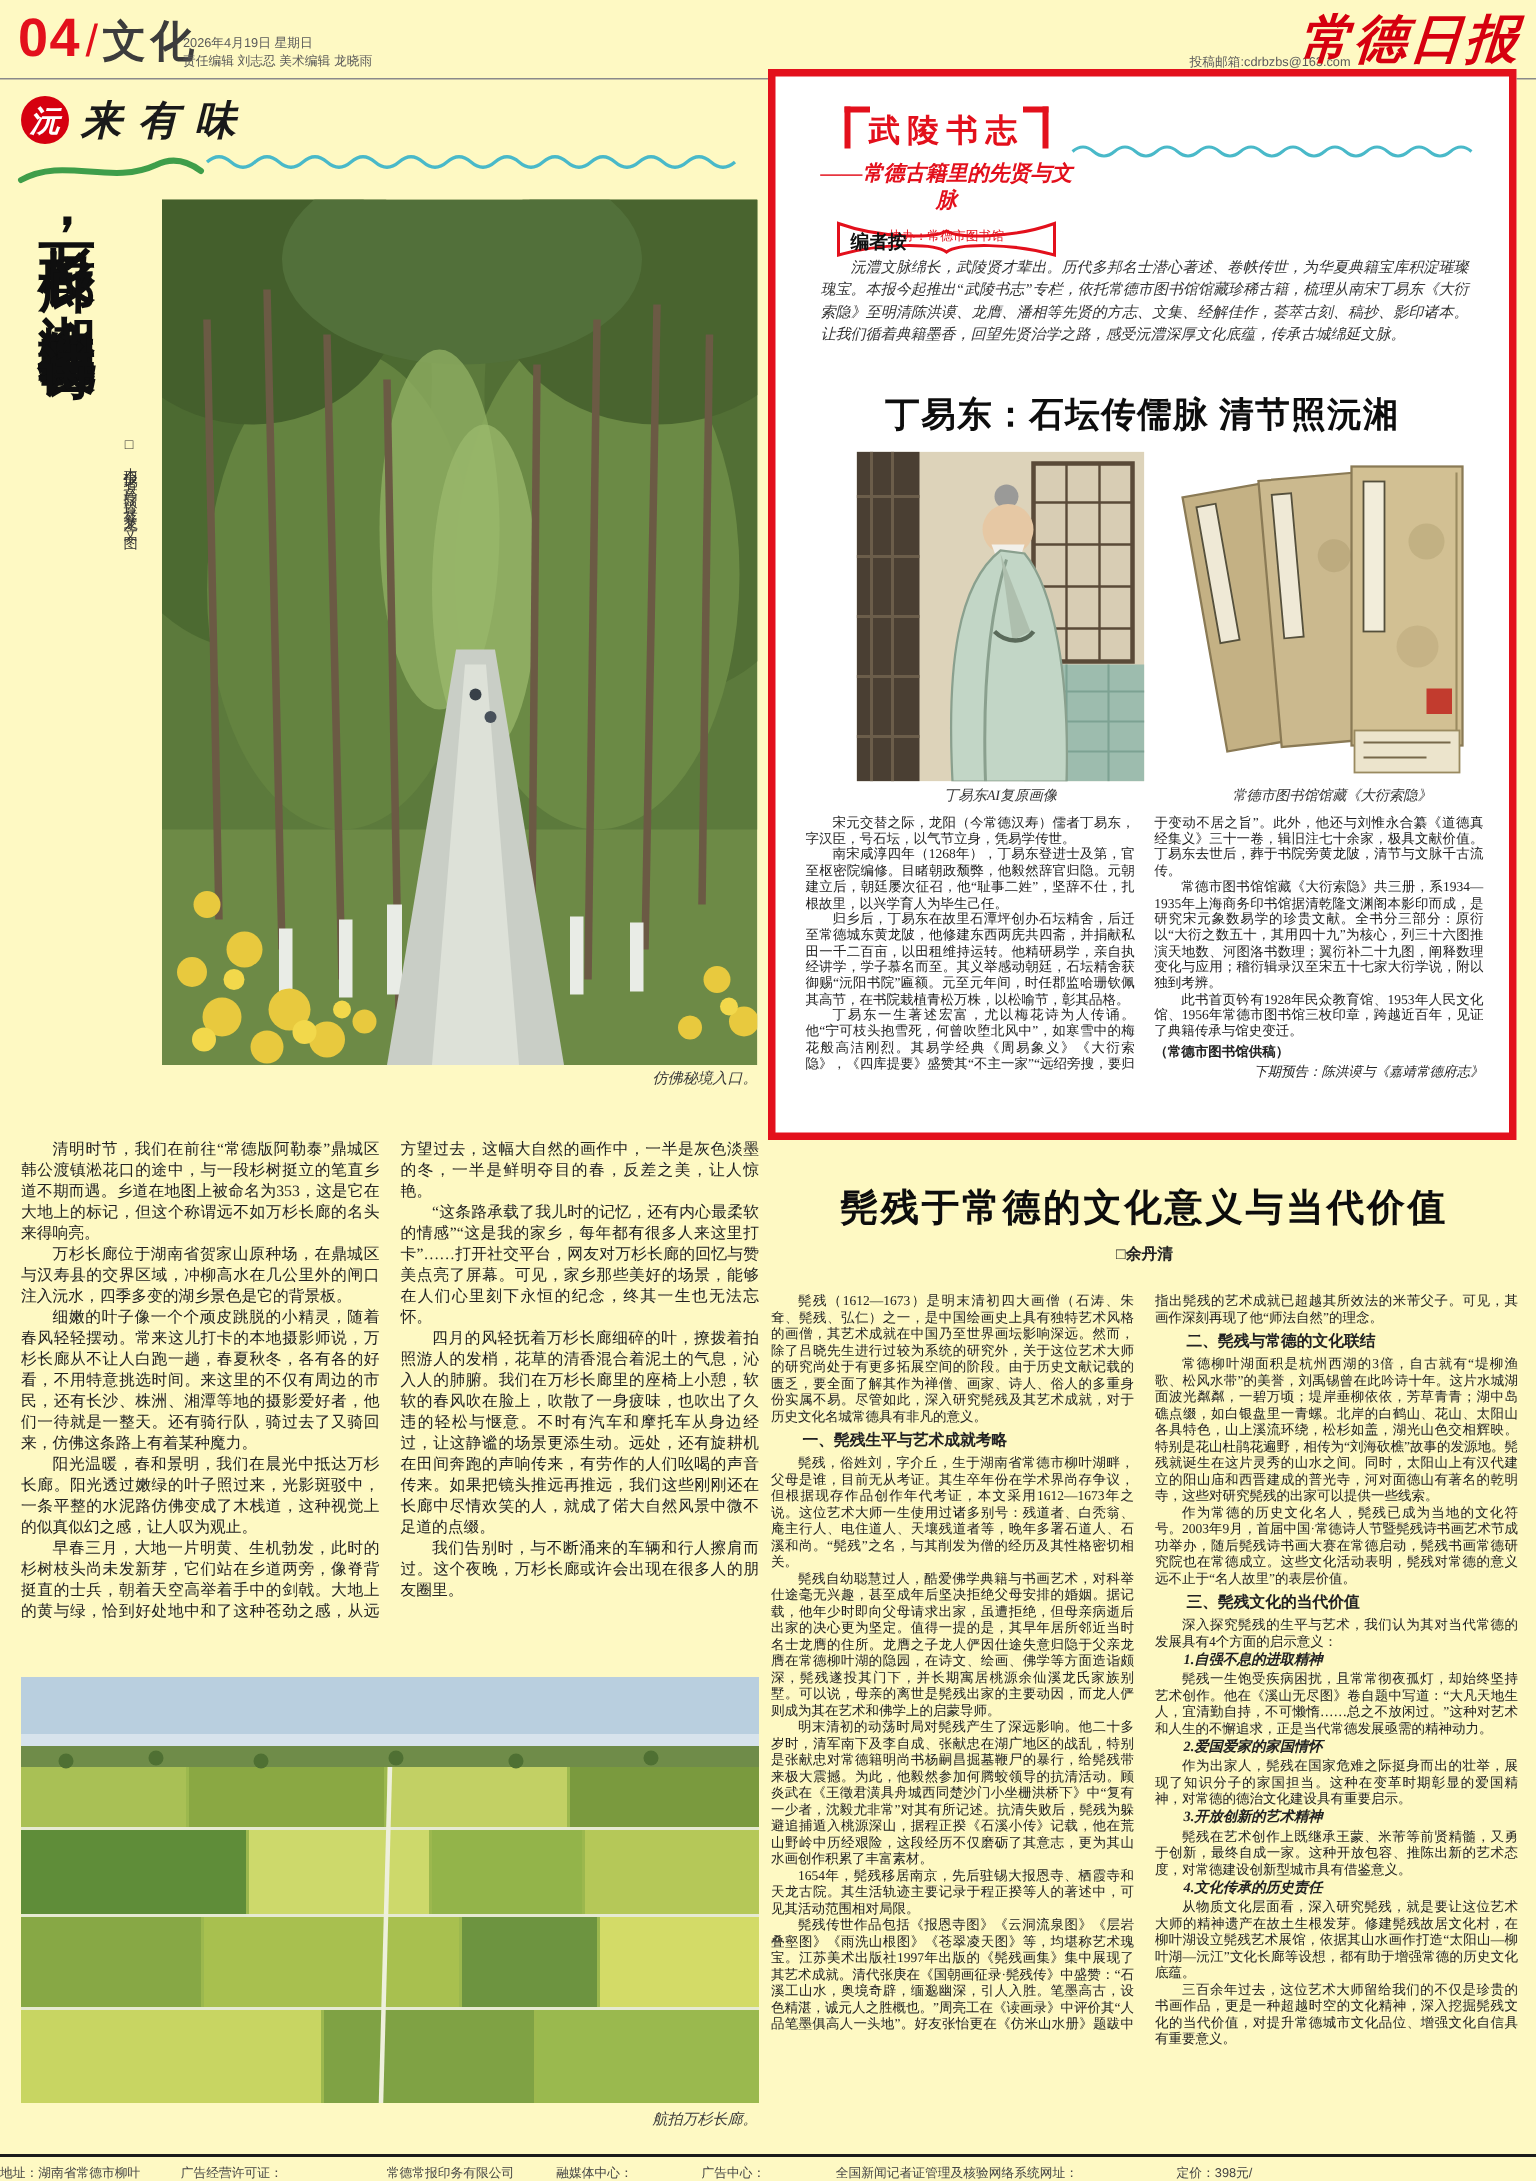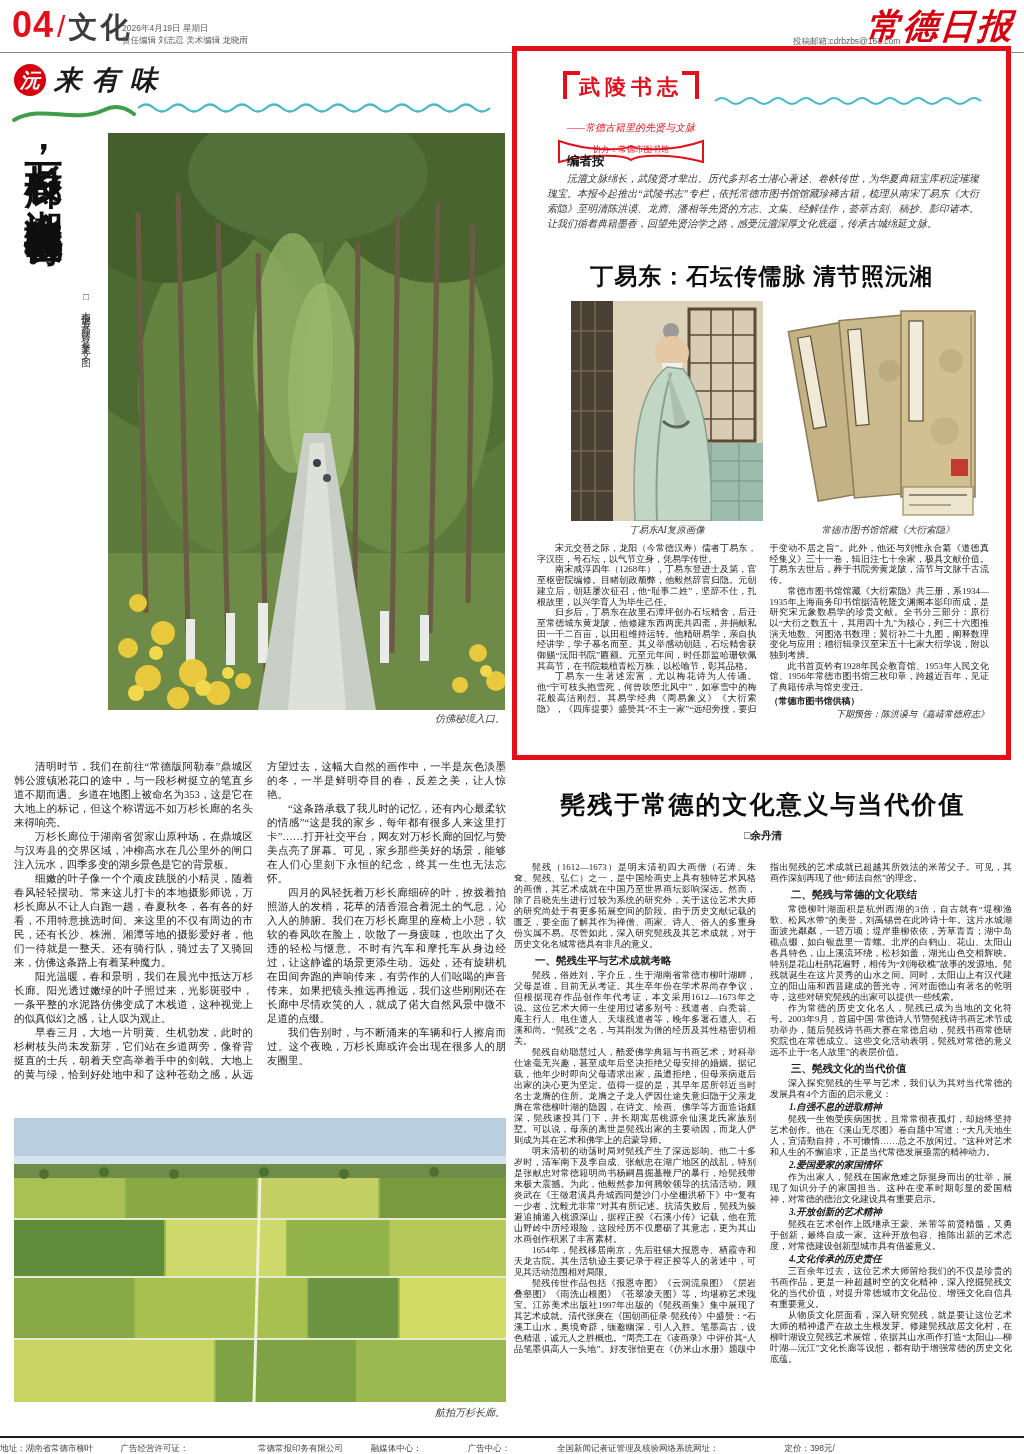--- a/index.html
+++ b/index.html
@@ -1,16 +1,16 @@
 <!DOCTYPE html>
 <html><head>
 <meta charset="utf-8">
 <style>
   html,body{margin:0;padding:0;background:#e9e9e9;}
-  .page{position:relative;width:1024px;height:1454px;margin:0 auto;background:#ffffff;
+  .page{position:relative;width:1024px;height:1454px;margin:0 auto;background:#fef9c3;
         font-family:"Liberation Serif","DejaVu Serif",serif;color:#222;overflow:hidden;}
 
   
   .hdr-rule{position:absolute;left:0;top:52px;width:1024px;border-top:1.5px solid #8a8a8a;}
   .pagenum-wrap{position:absolute;left:12px;top:4px;display:flex;align-items:baseline;
                 font-family:"Liberation Sans",sans-serif;}
   .pagenum{font-size:36px;font-weight:bold;color:#e3101c;letter-spacing:1px;}
   .pagenum-slash{font-size:30px;color:#e3101c;margin:0 3px;font-weight:300;}
   .section-name{font-size:29px;font-weight:bold;color:#3c3c3c;letter-spacing:3px;}
   .hdr-meta{position:absolute;left:122px;top:22px;font-family:"Liberation Sans",sans-serif;
@@ -43,21 +43,21 @@
   
   .redbox{position:absolute;left:512px;top:46px;width:489px;height:704px;border:5px solid #e3101c;
           background:#fff;}
   .wz-logo{position:absolute;left:24px;top:20px;width:180px;text-align:center;}
   .wz-title{position:relative;display:inline-block;padding:2px 16px 4px;font-size:21px;
             font-weight:900;color:#e3101c;letter-spacing:5px;font-family:Liberation Mono, monospace;}
   .wz-title::before{content:"";position:absolute;left:0;top:0;width:13px;height:70%;
                     border-left:4px solid #e3101c;border-top:4px solid #e3101c;}
   .wz-title::after{content:"";position:absolute;right:0;top:0;width:13px;height:70%;
                    border-right:4px solid #e3101c;border-top:4px solid #e3101c;}
-  .wz-sub{font-size:10px;color:#e3101c;font-style:italic;font-weight:normal;margin-top:16px;}
+  .wz-sub{font-size:14px;color:#e3101c;font-style:italic;font-weight:bold;margin-top:2px;}
   .wz-org-wrap{position:relative;width:160px;height:30px;margin:2px auto 0;}
   .wz-org-text{position:absolute;left:0;top:7px;width:160px;text-align:center;font-size:8.5px;
                color:#e3101c;}
   .wave-box{position:absolute;left:196px;top:42px;}
   .ed-label{position:absolute;left:50px;top:102px;font-size:12.5px;font-weight:bold;color:#111;}
   .ed-note{position:absolute;left:30px;top:120px;width:432px;font-size:10px;line-height:15px;
            font-style:italic;color:#333;text-align:justify;text-indent:2em;}
   .art2-title{position:absolute;left:0;top:210px;width:100%;text-align:center;font-size:23px;
               font-weight:900;letter-spacing:1px;color:#0d0d0d;}
   .fig1{position:absolute;left:54px;top:250px;width:192px;height:220px;overflow:hidden;}
@@ -342,22 +342,22 @@
         <p>作为常德的历史文化名人，髡残已成为当地的文化符号。2003年9月，首届中国·常德诗人节暨髡残诗书画艺术节成功举办，随后髡残诗书画大赛在常德启动，髡残书画常德研究院也在常德成立。这些文化活动表明，髡残对常德的意义远不止于“名人故里”的表层价值。</p>
         <p class="sec">三、髡残文化的当代价值</p>
         <p>深入探究髡残的生平与艺术，我们认为其对当代常德的发展具有4个方面的启示意义：</p>
         <p class="sub">1.自强不息的进取精神</p>
         <p>髡残一生饱受疾病困扰，且常常彻夜孤灯，却始终坚持艺术创作。他在《溪山无尽图》卷自题中写道：“大凡天地生人，宜清勤自持，不可懒惰……总之不放闲过。”这种对艺术和人生的不懈追求，正是当代常德发展亟需的精神动力。</p>
         <p class="sub">2.爱国爱家的家国情怀</p>
         <p>作为出家人，髡残在国家危难之际挺身而出的壮举，展现了知识分子的家国担当。这种在变革时期彰显的爱国精神，对常德的德治文化建设具有重要启示。</p>
         <p class="sub">3.开放创新的艺术精神</p>
         <p>髡残在艺术创作上既继承王蒙、米芾等前贤精髓，又勇于创新，最终自成一家。这种开放包容、推陈出新的艺术态度，对常德建设创新型城市具有借鉴意义。</p>
         <p class="sub">4.文化传承的历史责任</p>
+        <p>从物质文化层面看，深入研究髡残，就是要让这位艺术大师的精神遗产在故土生根发芽。修建髡残故居文化村，在柳叶湖设立髡残艺术展馆，依据其山水画作打造“太阳山—柳叶湖—沅江”文化长廊等设想，都有助于增强常德的历史文化底蕴。</p>
         <p>三百余年过去，这位艺术大师留给我们的不仅是珍贵的书画作品，更是一种超越时空的文化精神，深入挖掘髡残文化的当代价值，对提升常德城市文化品位、增强文化自信具有重要意义。</p>
-        <p>从物质文化层面看，深入研究髡残，就是要让这位艺术大师的精神遗产在故土生根发芽。修建髡残故居文化村，在柳叶湖设立髡残艺术展馆，依据其山水画作打造“太阳山—柳叶湖—沅江”文化长廊等设想，都有助于增强常德的历史文化底蕴。</p>
       </div>
   </div>
 
   <div class="ftr-rule"></div>
   <div class="ftr">
     <span>地址：湖南省常德市柳叶大道</span>
     <span>广告经营许可证：4150001070646</span>
     <span>常德常报印务有限公司印刷</span>
     <span>融媒体中心：7714837</span>
     <span>广告中心：7717503</span>

